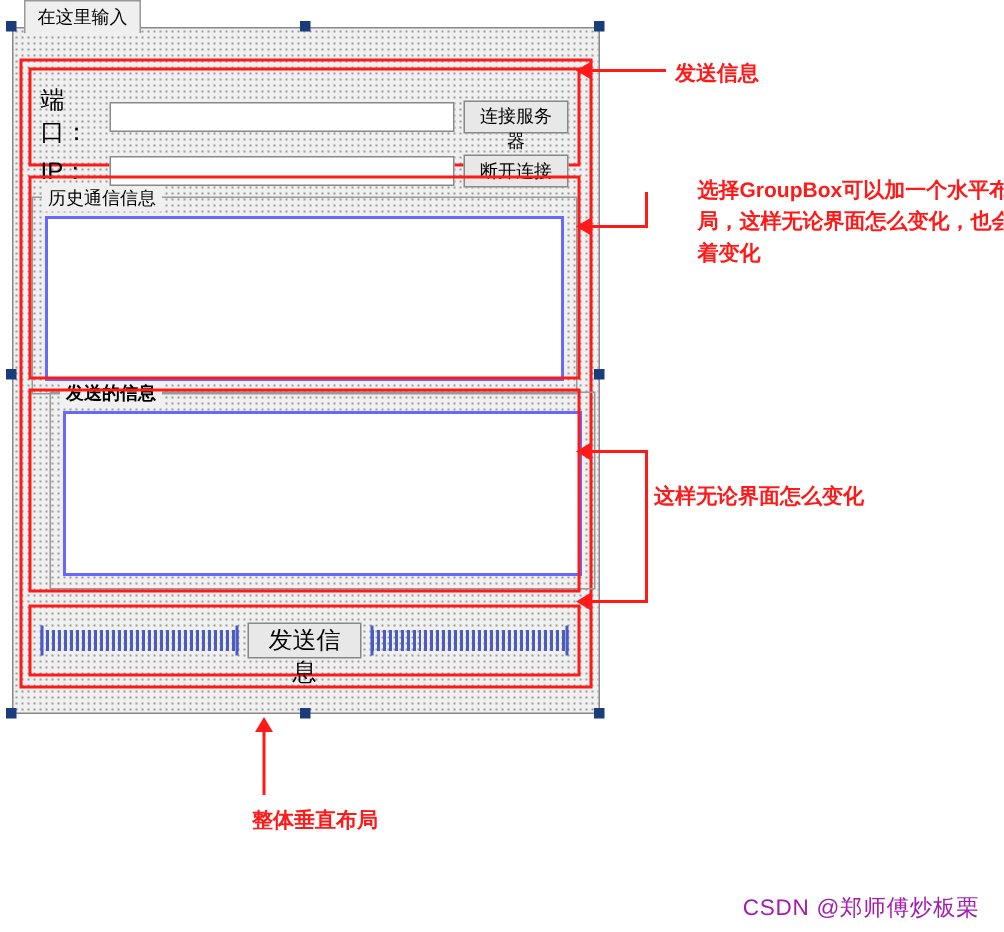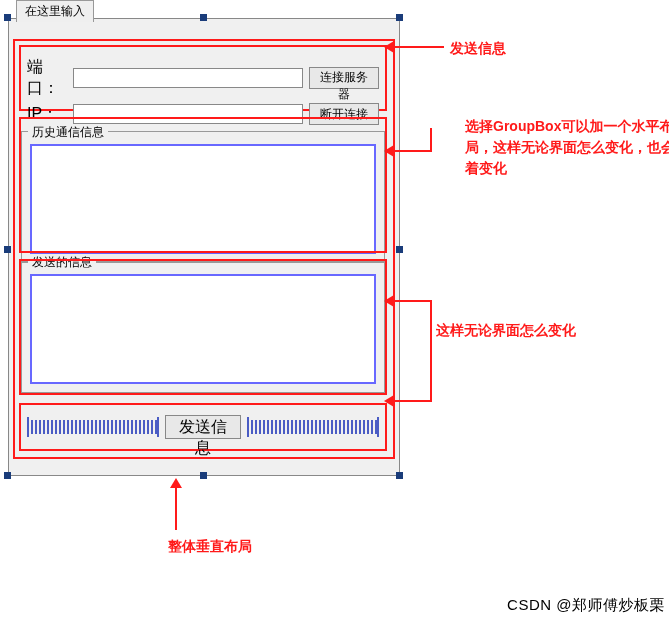--- a/index.html
+++ b/index.html
@@ -81,21 +81,21 @@
   }
   .groupbox-title {
     position:absolute; left:6px; top:-8px; background:#f0f0f0;
     padding:0 4px; font-size:12px;
   }
   .gb-inner {
     position:absolute; left:8px; right:8px; top:12px; bottom:8px;
     background:#fff; border:2px solid #6868ff;
   }
   .gb-history { left:12px; top:112px; width:364px; height:132px; }
-  .gb-send    { left:12px; top:242px; width:364px; height:132px; }
+  .gb-send    { left:24px; top:242px; width:364px; height:132px;font-weight:bold; }
 
   .red-gb1 { left:10px; top:98px; width:368px; height:136px; }
   .red-gb2 { left:10px; top:240px; width:368px; height:136px; }
 
   .red-btnrow {
     left:10px; top:384px; width:368px; height:48px;
     display:flex; align-items:center; justify-content:center;
   }
   .spring {
     flex:1; height:14px; margin:0 6px;
@@ -135,22 +135,22 @@
   .al3b { left:430px; top:300px; width:2px; height:30px; }
   .al3c { left:392px; top:400px; width:40px; height:2px; }
   .al3d { left:430px; top:330px; width:2px; height:72px; }
   .ah3a { left:384px; top:295px; border-top:6px solid transparent; border-bottom:6px solid transparent; border-right:10px solid #ff1a1a; }
   .ah3b { left:384px; top:395px; border-top:6px solid transparent; border-bottom:6px solid transparent; border-right:10px solid #ff1a1a; }
   
   .al4 { left:175px; top:486px; width:2px; height:44px; }
   .ah4 { left:170px; top:478px; border-left:6px solid transparent; border-right:6px solid transparent; border-bottom:10px solid #ff1a1a; }
 
   .watermark {
-    position:absolute; right:4px; bottom:6px;
-    color:#000000; font-size:15px; letter-spacing:0.5px;margin-top:39px;
+    position:absolute; right:16px; bottom:6px;
+    color:#a21caf; font-size:15px; letter-spacing:0.5px;margin-top:39px;
   }
 </style>
 </head>
 <body>
 
 <div class="designer">
   <div class="tab-label">在这里输入</div>
 
   <div class="form">
 

